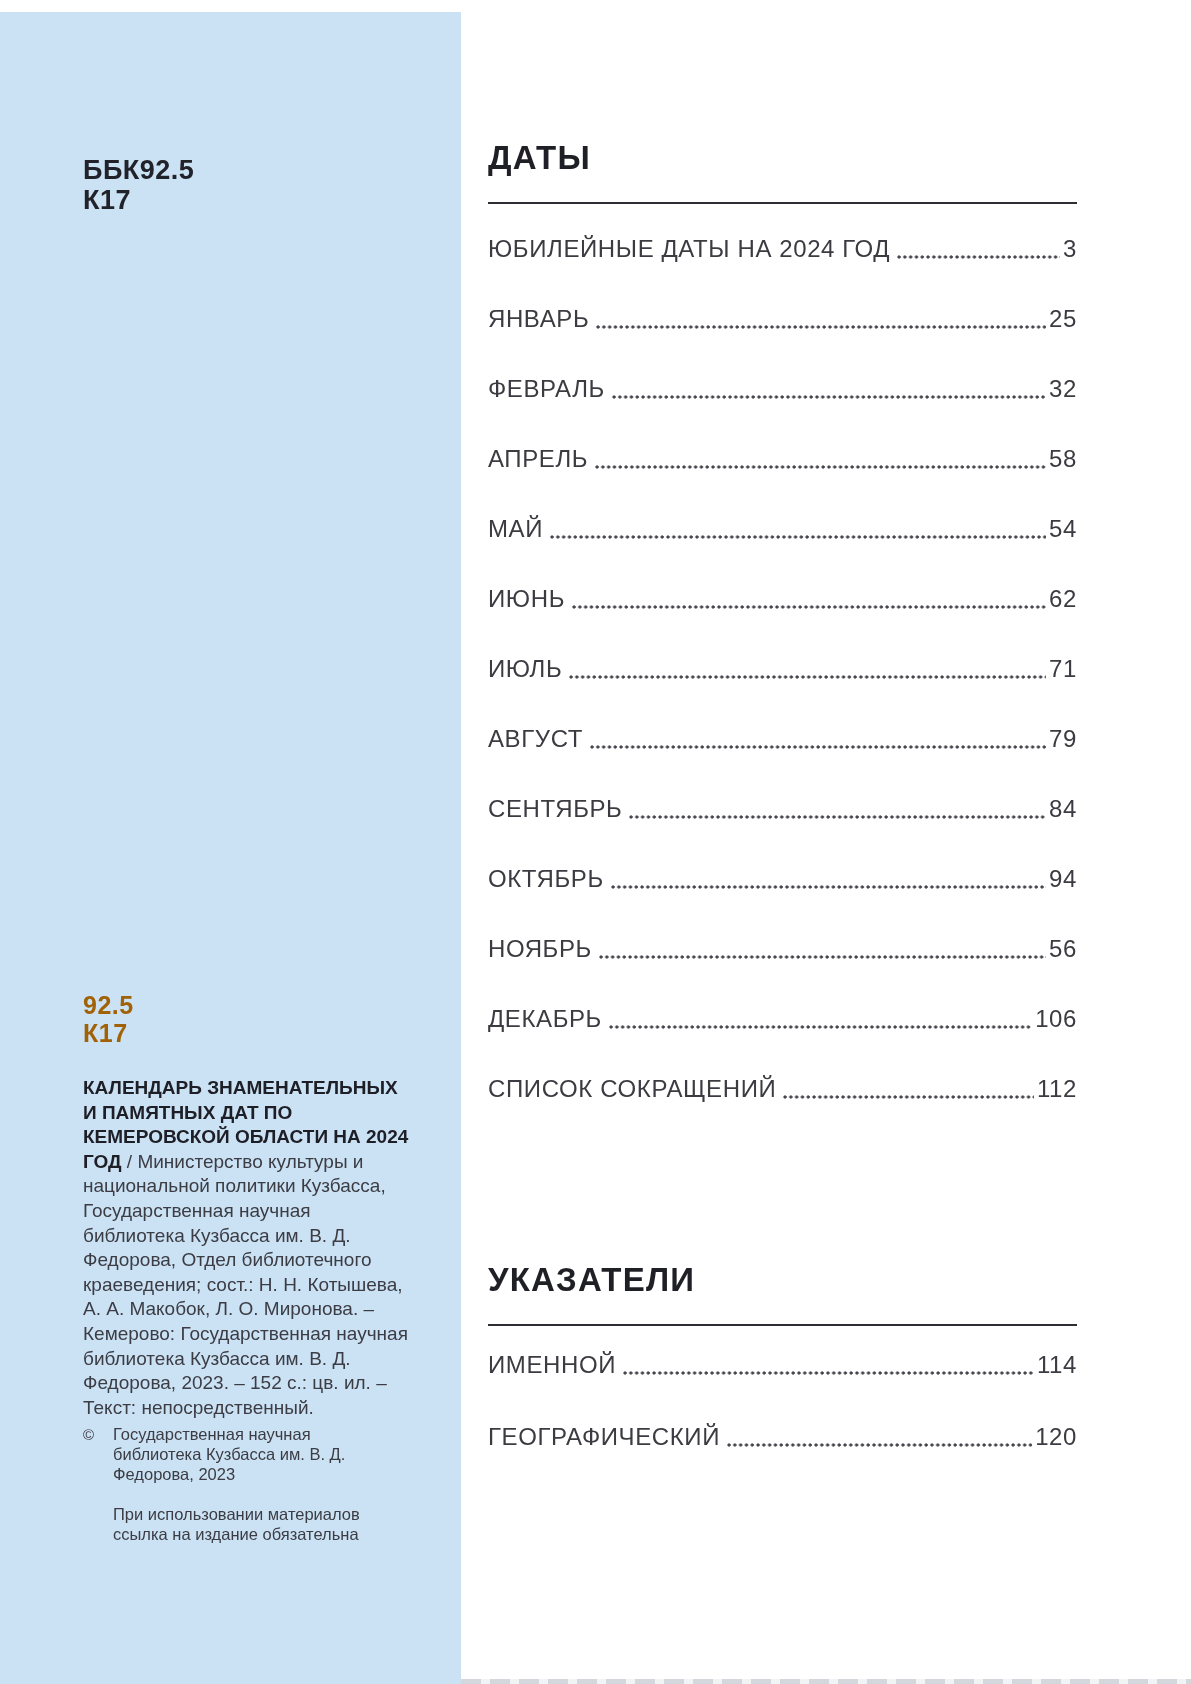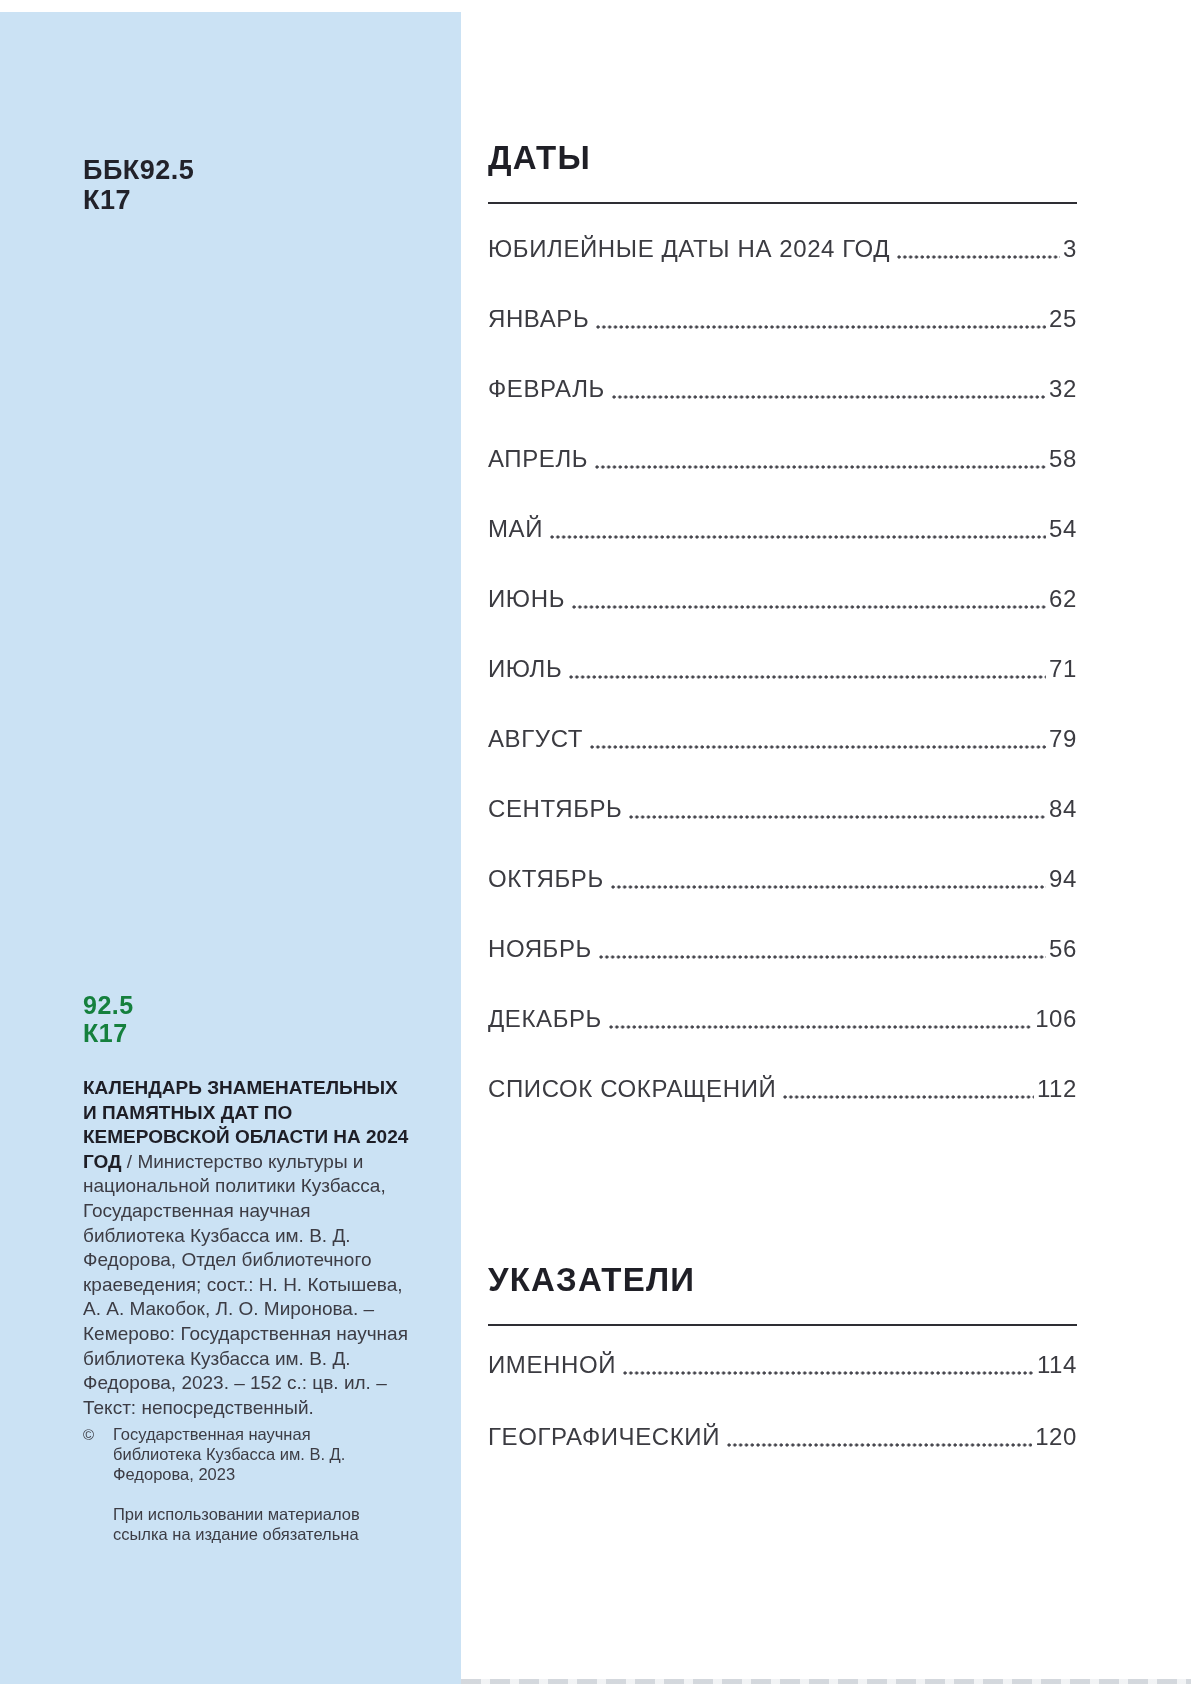--- a/index.html
+++ b/index.html
@@ -32,21 +32,21 @@
     line-height: 30px;
     color: #22222a;
     letter-spacing: 0.5px;
   }
   .bbk-mid {
     position: absolute;
     left: 83px; top: 979px;
     font-size: 25px;
     font-weight: 800;
     line-height: 28px;
-    color: #15803d;
+    color: #a16207;
     letter-spacing: 0.5px;
   }
   .biblio {
     position: absolute;
     left: 83px; top: 1064px;
     width: 332px;
     font-size: 19px;
     line-height: 24.6px;
     color: #3c3c44;
   }

